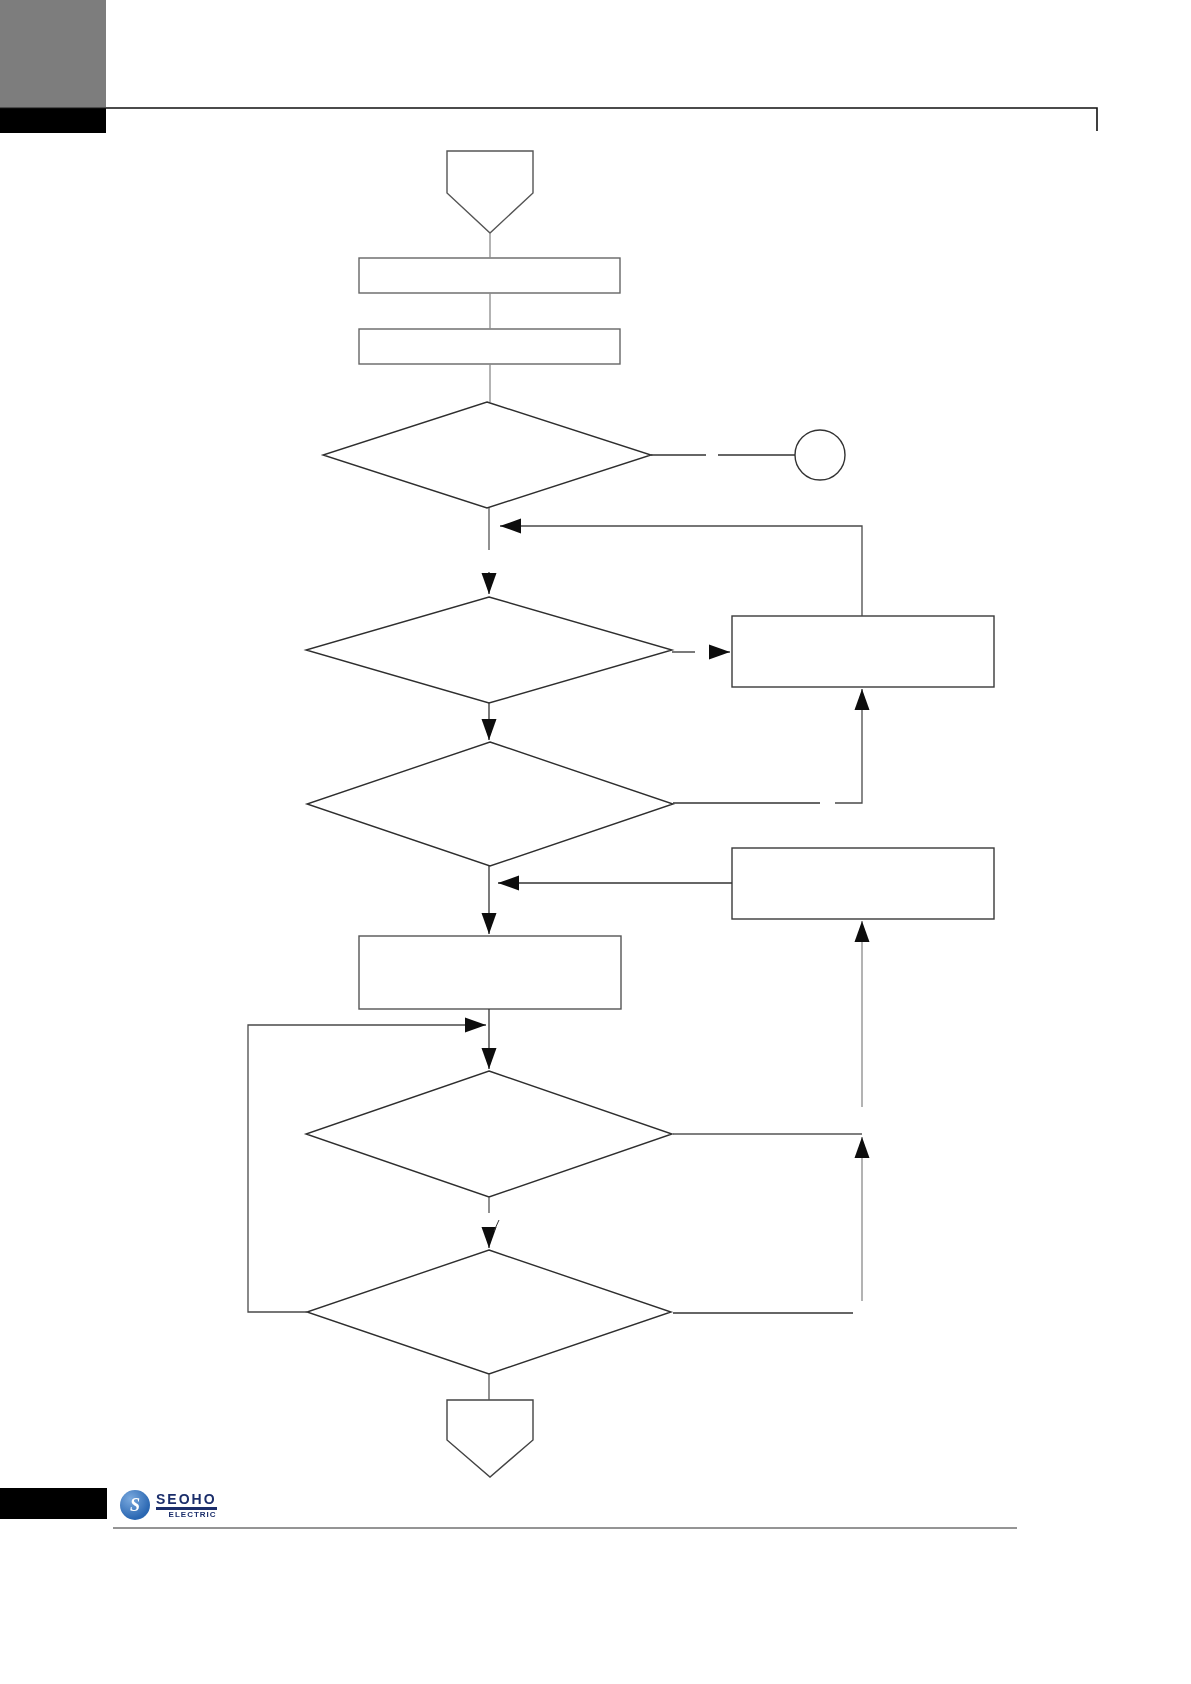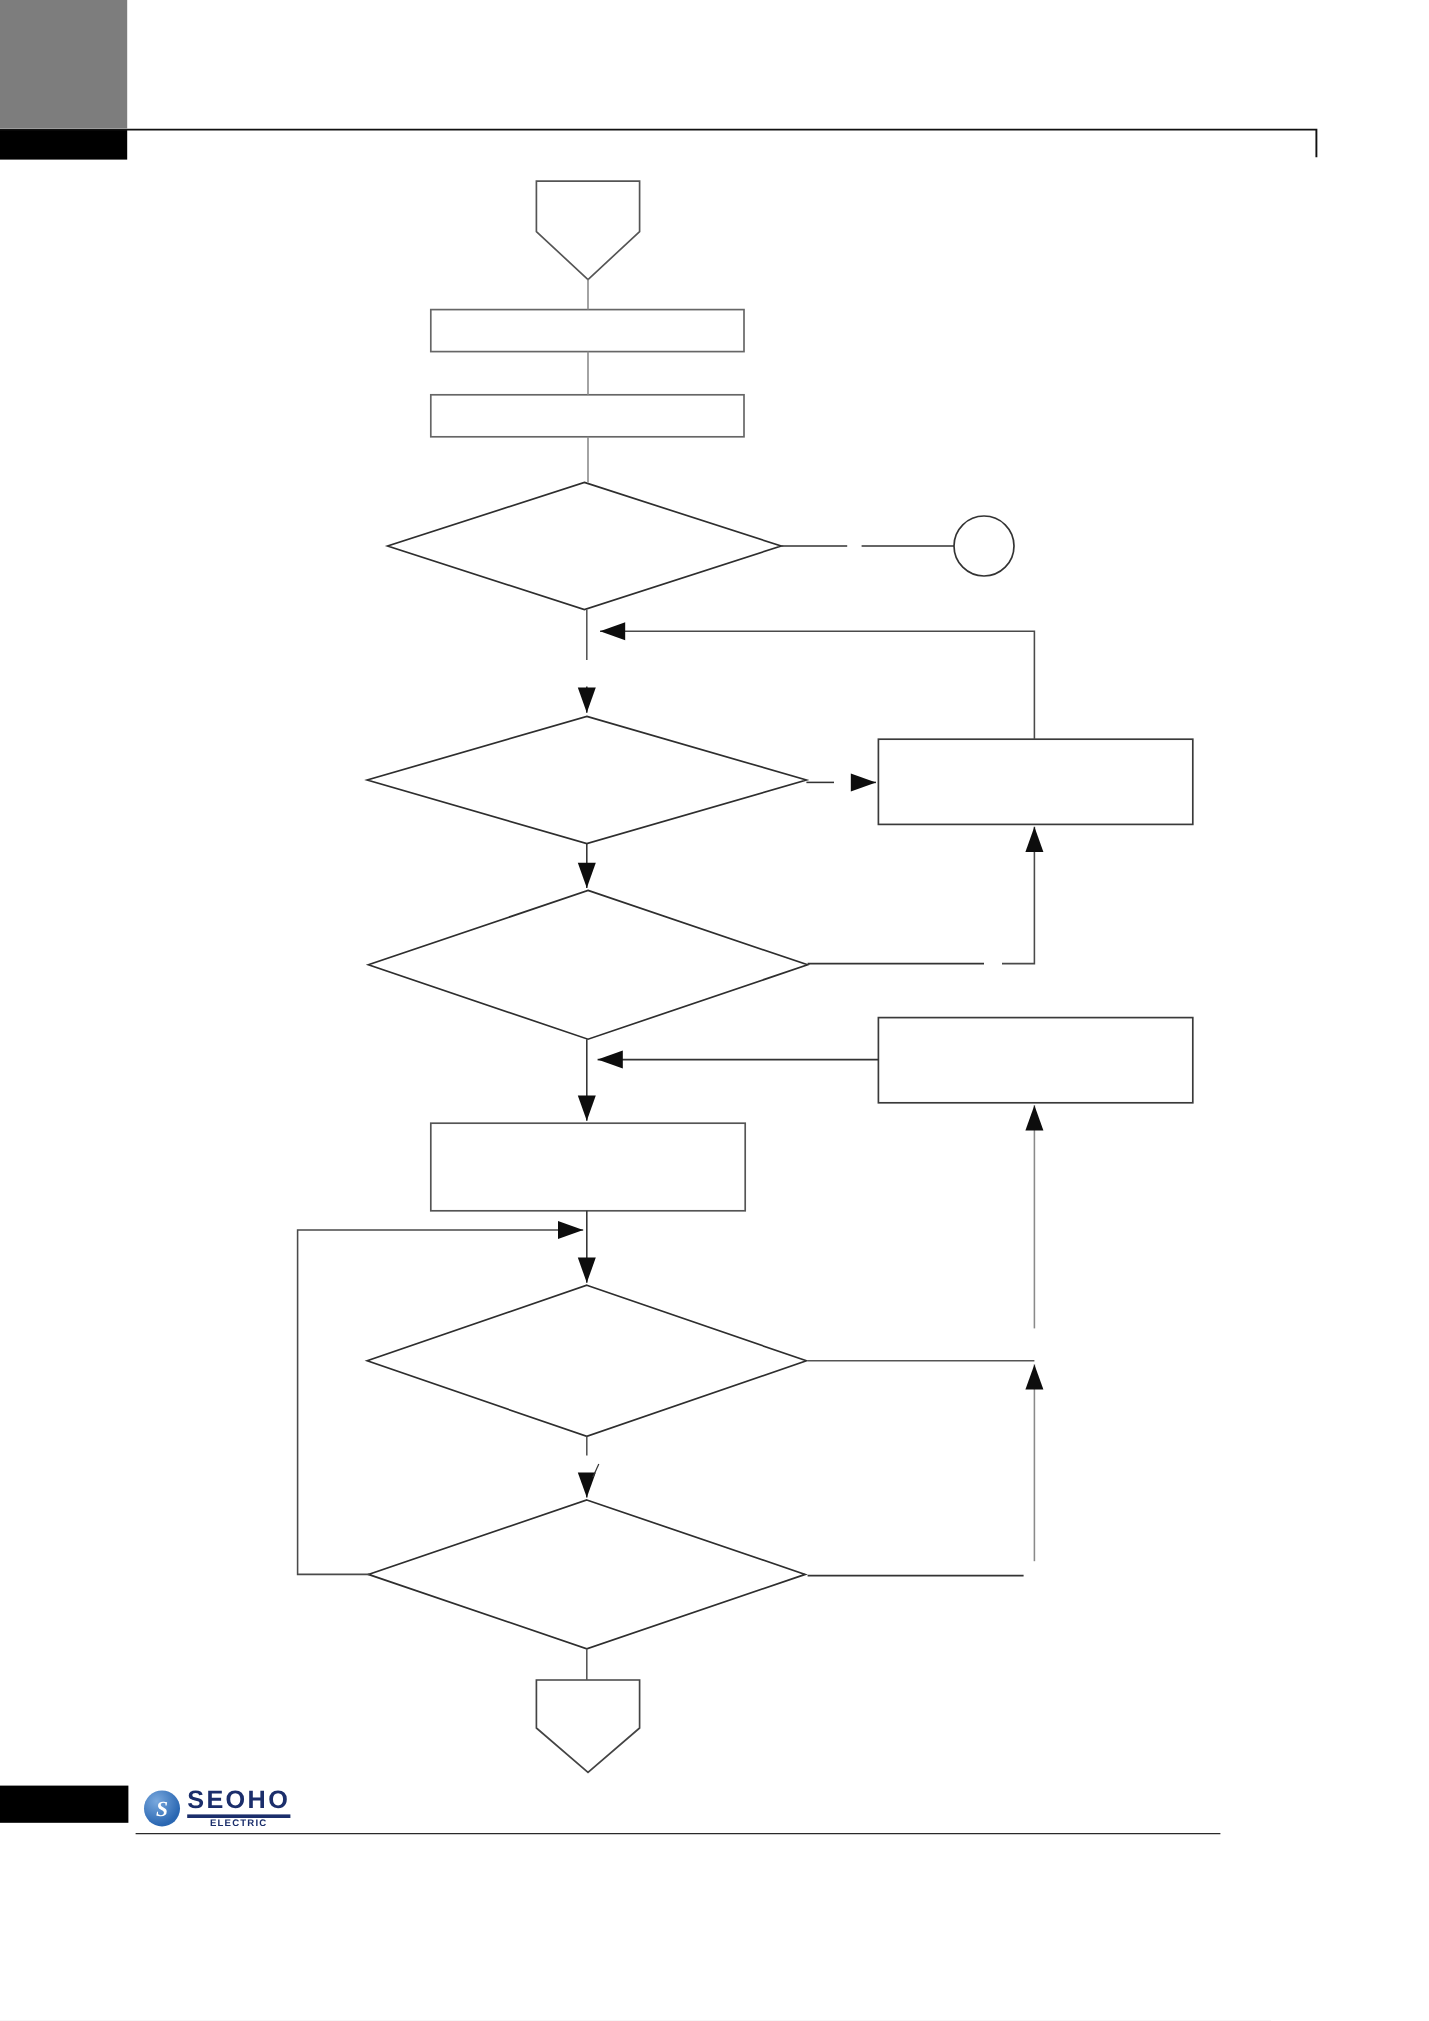--- a/index.html
+++ b/index.html
@@ -30,21 +30,21 @@
     position:absolute;left:120px;top:4px;display:flex;align-items:center;gap:6px;
   }
   .logo-circle{
     width:30px;height:30px;border-radius:50%;
     display:flex;align-items:center;justify-content:center;
     color:#ffffff;font-weight:bold;font-style:italic;font-size:18px;
     font-family:"Liberation Serif", serif;
   }
   .logo-text-block{display:flex;flex-direction:column;line-height:1;}
   .logo-seoho{
-    font-size:21px;font-weight:bold;letter-spacing:2px;
+    font-size:14px;font-weight:bold;letter-spacing:2px;
   }
   .logo-underline{height:3px;margin-top:1px;}
   .logo-electric{
     font-size:8px;font-weight:bold;letter-spacing:1px;
     text-align:right;margin-top:1px;
   }
 </style>
 </head>
 <body>
 
@@ -103,18 +103,18 @@
 
   <div class="footer">
     <div class="footer-black-bar" style="background: rgb(0, 0, 0);"></div>
     <div class="logo">
       <div class="logo-circle" style="background: radial-gradient(circle at 35% 30%, rgb(122, 169, 222), rgb(42, 103, 178) 70%);">
         <span>S</span>
       </div>
       <div class="logo-text-block">
         <span class="logo-seoho" style="color: rgb(27, 46, 107);">SEOHO</span>
         <span class="logo-underline" style="background: rgb(27, 46, 107);"></span>
-        <span class="logo-electric" style="color: rgb(27, 46, 107); text-align: center;">ELECTRIC</span>
+        <span class="logo-electric" style="color: rgb(27, 46, 107);">ELECTRIC</span>
       </div>
     </div>
   </div>
 
 </div>
 
 </body></html>

